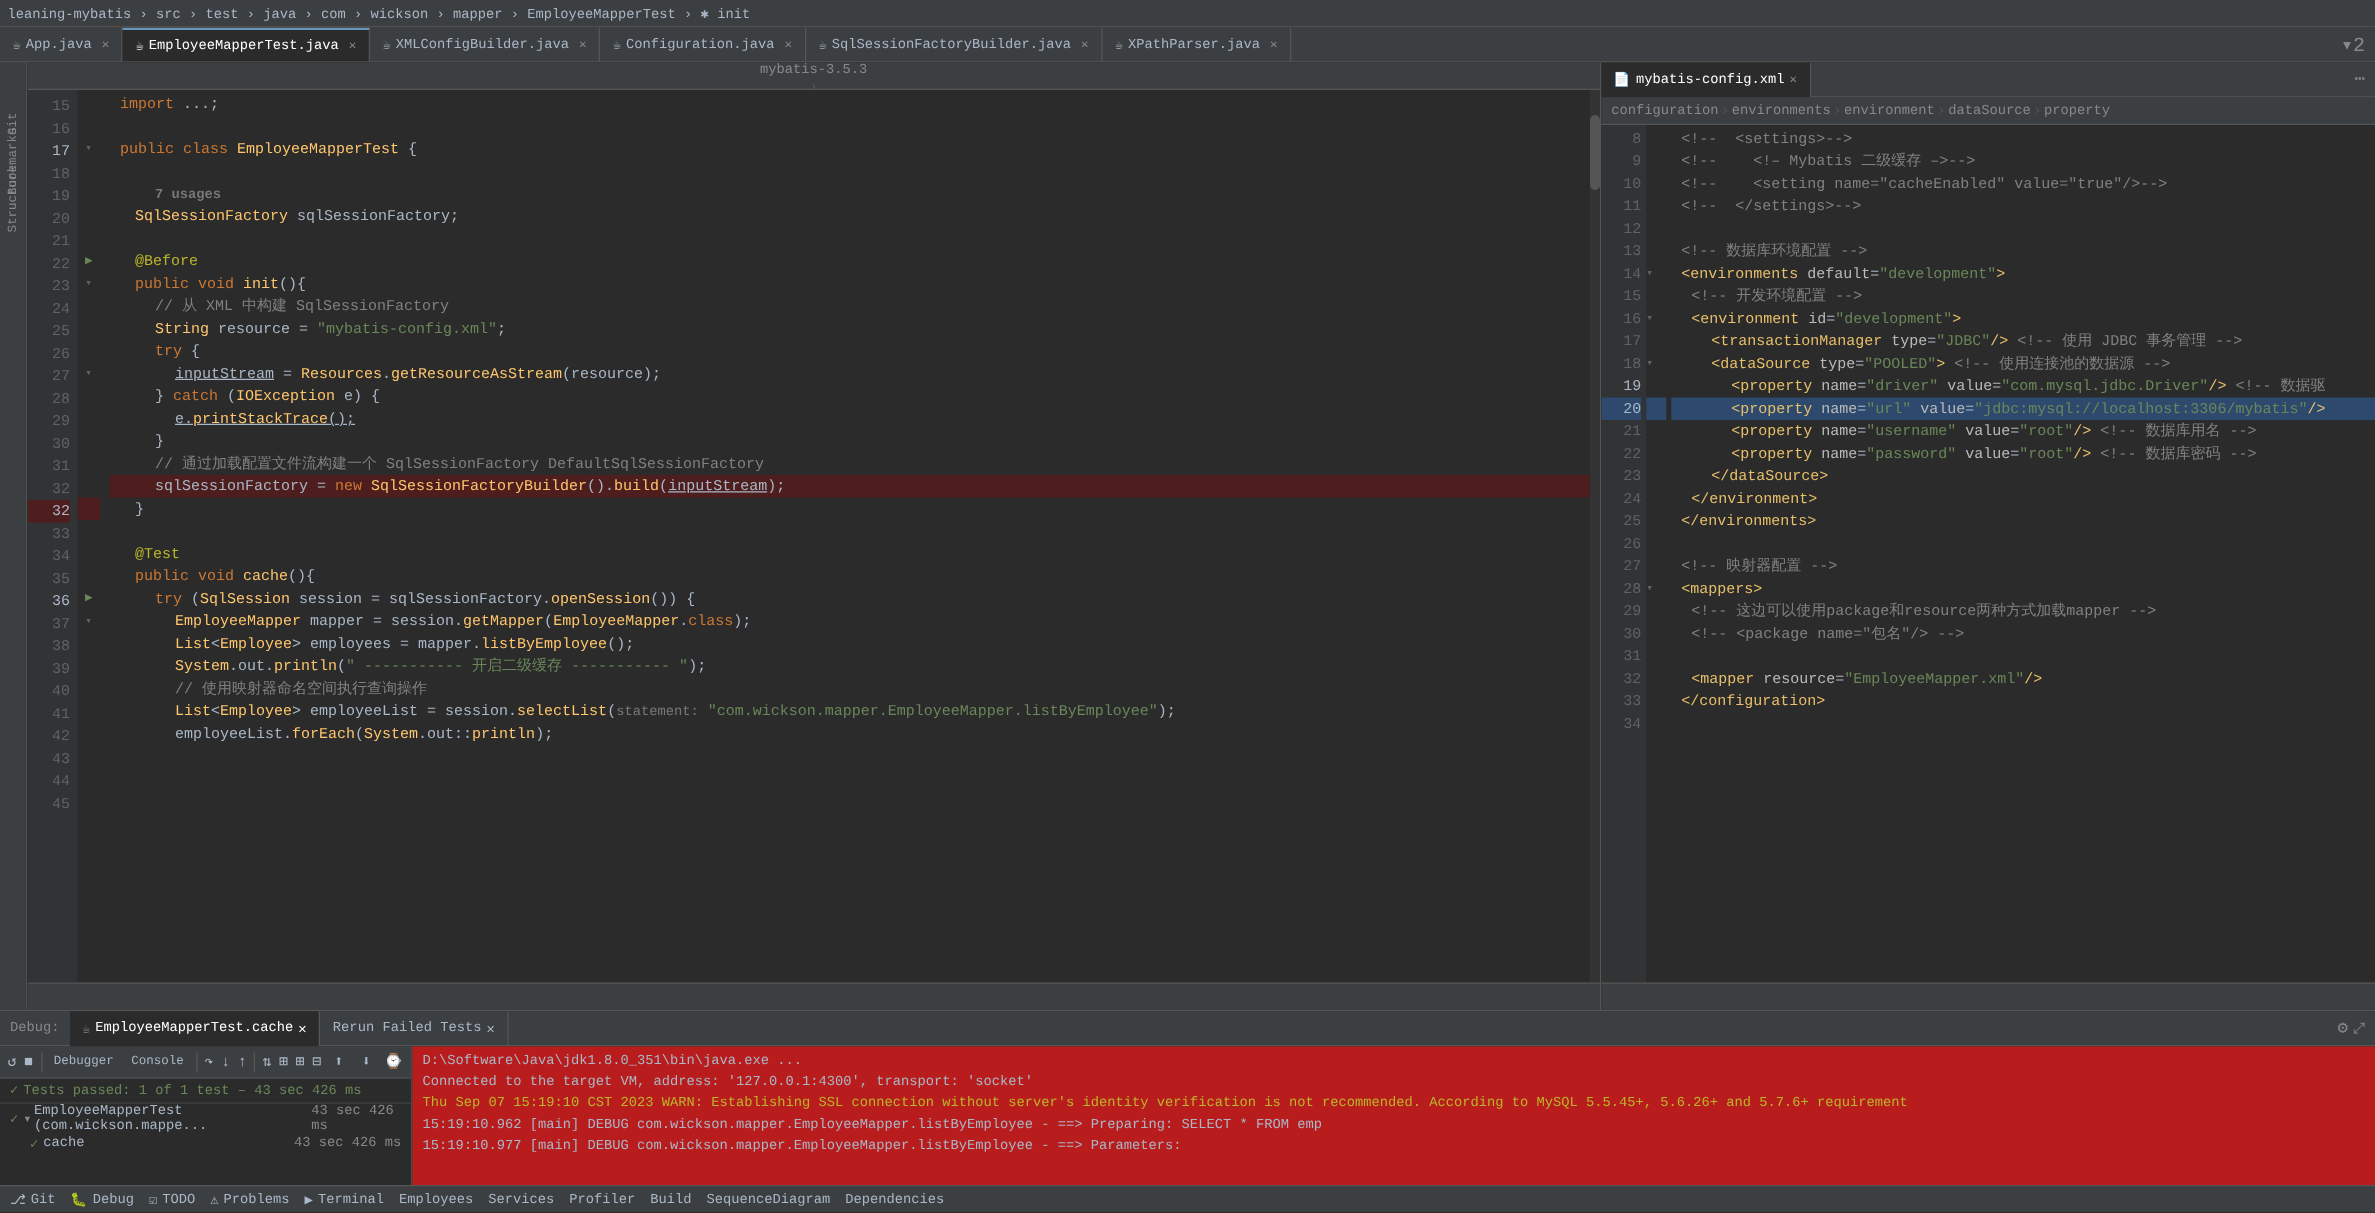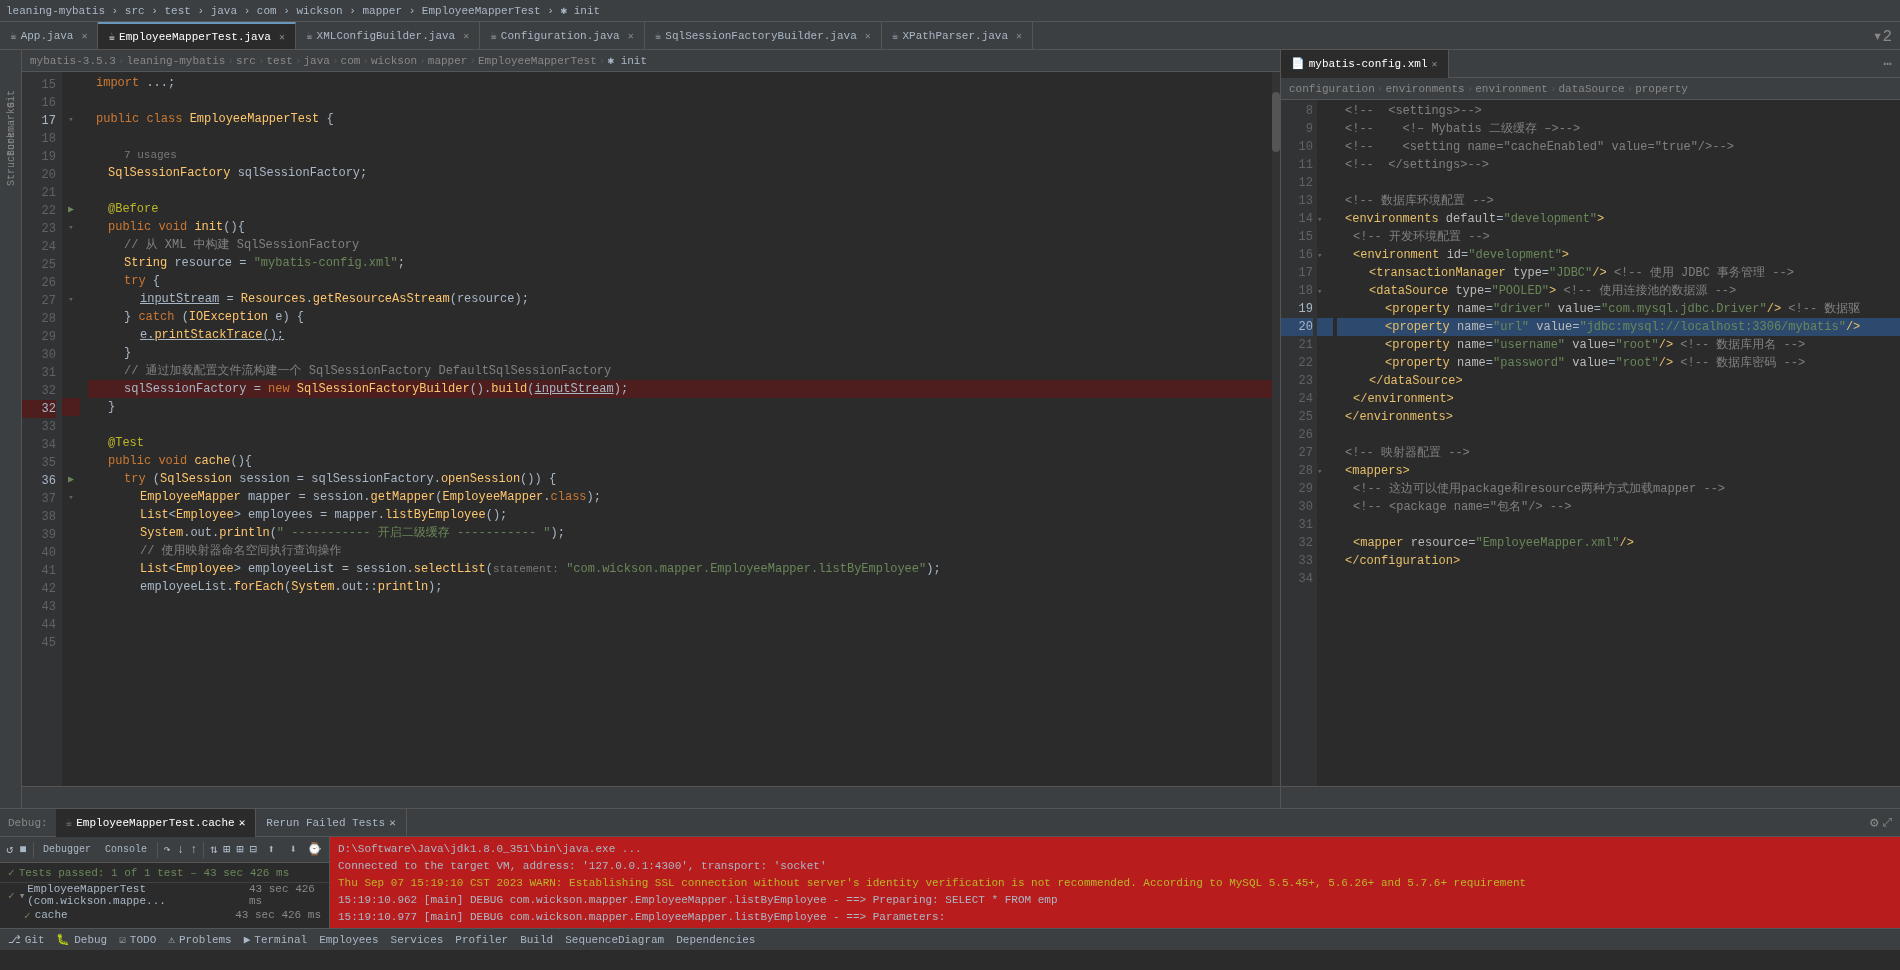--- a/index.html
+++ b/index.html
@@ -10,35 +10,35 @@
     #topbar span { color: #a9b7c6; font-size: 11px; margin-right: 8px; }
 
     
     #tabbar { height: 28px; background: #3c3f41; display: flex; align-items: center; border-bottom: 1px solid #555; overflow: hidden; }
     .tab { height: 28px; display: flex; align-items: center; padding: 0 10px; font-size: 11px; color: #a9b7c6; border-right: 1px solid #555; cursor: pointer; white-space: nowrap; gap: 4px; }
     .tab.active { background: #2b2b2b; color: #ffffff; border-top: 2px solid #6897bb; }
     .tab .close-x { color: #888; font-size: 10px; margin-left: 4px; }
     .tab-actions { margin-left: auto; padding-right: 8px; color: #888; font-size: 16px; cursor: pointer; }
 
     
-    #breadcrumb { height: 22px; background: #3c3f41; display: flex; align-items: center; padding: 0 8px; border-bottom: 1px solid #555; font-size: 11px; color: #888; gap: 4px; }
+    #breadcrumb { height: 22px; background: #3c3f41; display: flex; align-items: center; padding: 0 8px; border-bottom: 1px solid #555; font-size: 11px; color: #888; gap: 4px; flex-direction: column; }
     #breadcrumb span { cursor: pointer; }
 
     
     #editor { flex: 1; background: #2b2b2b; overflow: hidden; position: relative; }
     .code-line { height: 18px; line-height: 18px; padding-left: 8px; white-space: pre; font-size: 12px; }
     .code-line.breakpoint { background: #4e1e1e; }
     .kw { color: #cc7832; }
     .str { color: #6a8759; }
     .comment { color: #808080; }
     .cls { color: #ffc66d; }
     .ann { color: #bbb529; }
     .fn { color: #ffc66d; }
     .var { color: #a9b7c6; }
-    .hint { color: #787878; font-size: 11px; }
+    .hint { color: #787878; font-size: 11px; font-weight: bold; }
 
     
     #right-panel { width: 620px; background: #2b2b2b; border-left: 1px solid #555; display: flex; flex-direction: column; overflow: hidden; }
     #right-tabs { height: 28px; background: #3c3f41; display: flex; align-items: center; border-bottom: 1px solid #555; }
     .right-tab { height: 28px; display: flex; align-items: center; padding: 0 10px; font-size: 11px; color: #a9b7c6; border-right: 1px solid #555; cursor: pointer; gap: 4px; }
     .right-tab.active { background: #2b2b2b; color: #fff; }
     .right-tab .close-x { color: #888; font-size: 10px; }
     .xml-line { height: 18px; line-height: 18px; padding-left: 8px; white-space: pre; font-size: 12px; }
     .xml-tag { color: #e8bf6a; }
     .xml-attr { color: #bababa; }
@@ -426,21 +426,21 @@
         <div class="xml-line"></div>
         <div class="xml-line" style="padding-left:16px;"><span class="xml-tag">&lt;mapper</span> <span class="xml-attr">resource</span><span class="xml-eq">=</span><span class="xml-val">"EmployeeMapper.xml"</span><span class="xml-tag">/&gt;</span></div>
         <div class="xml-line"><span class="xml-tag">&lt;/configuration&gt;</span></div>
       </div>
     </div>
 
     <div style="height:22px; background:#3c3f41; border-top:1px solid #555;"></div>
   </div>
 </div>
 
-<div id="debug-panel" style="height:120px; background:#2b2b2b; border-top:1px solid #555; display:flex; flex-direction:column;">
+<div id="debug-panel" style="height:140px; background:#2b2b2b; border-top:1px solid #555; display:flex; flex-direction:column;">
 
   <div style="height:28px; background:#3c3f41; display:flex; align-items:center; border-bottom:1px solid #555;">
     <span style="color:#888; font-size:11px; padding: 0 8px;">Debug:</span>
     <div class="debug-tab active">
       <span style="color:#888;">☕</span>
       <span>EmployeeMapperTest.cache</span>
       <span class="close-x">✕</span>
     </div>
     <div class="debug-tab">
       <span>Rerun Failed Tests</span>

